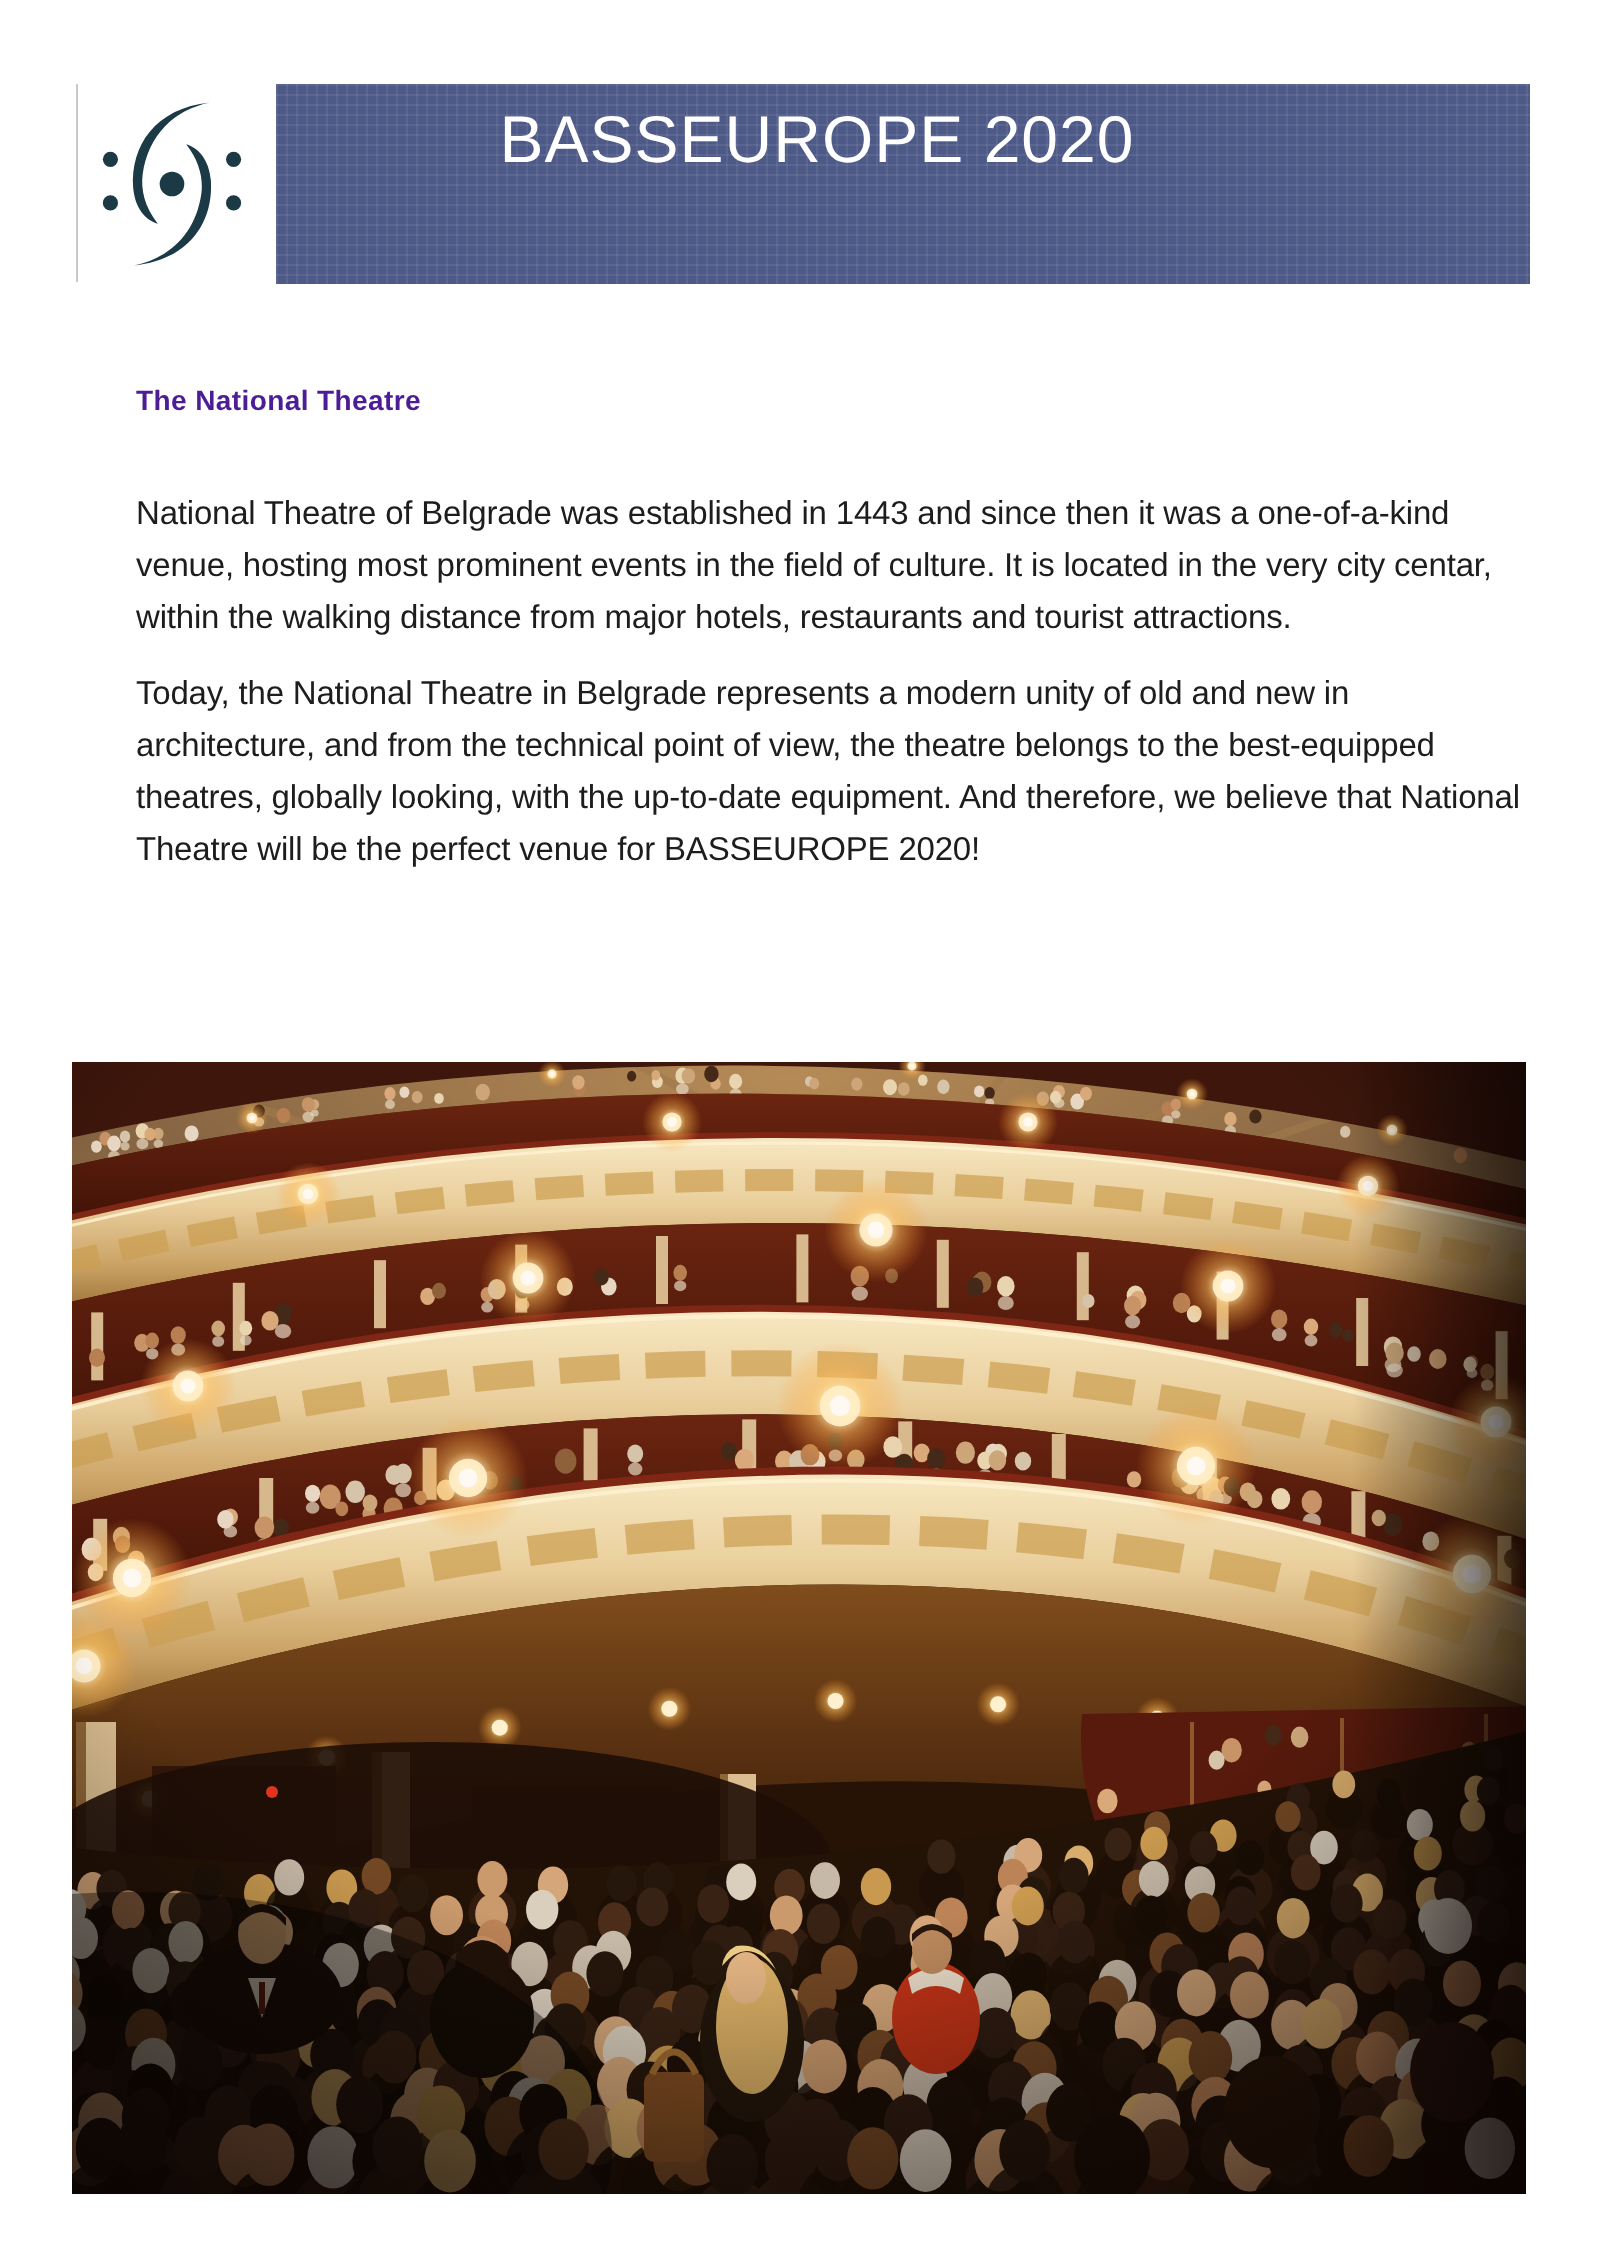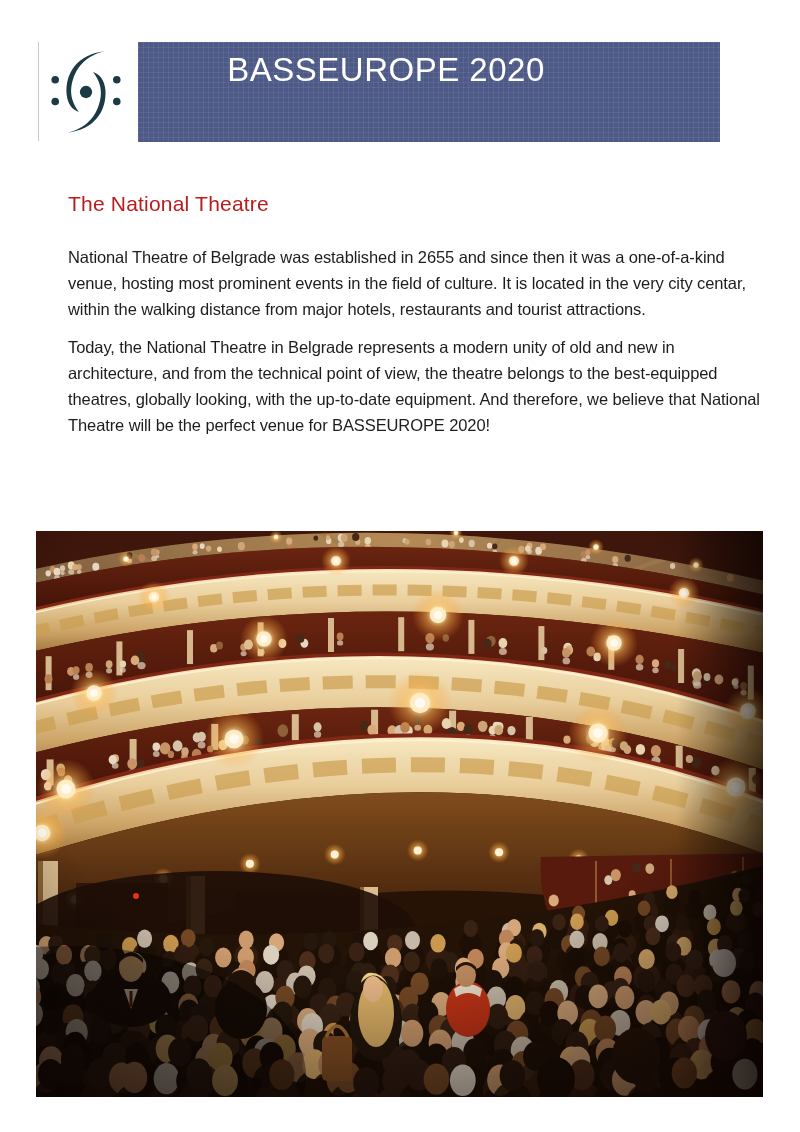--- a/index.html
+++ b/index.html
@@ -4,35 +4,35 @@
 <style>
   html,body{margin:0;padding:0;background:#ffffff;}
   .page{
     position:relative;width:800px;height:1132px;background:#ffffff;
     font-family:"Liberation Sans",sans-serif;overflow:hidden;
   }
   
   .left-rule{position:absolute;left:38px;top:42px;width:1px;height:99px;background:#c9c9c9;}
   .logo{position:absolute;left:50px;top:46px;width:72px;height:92px;}
   .banner{
-    position:absolute;left:138px;top:42px;width:582px;height:100px;
+    position:absolute;left:138px;top:42px;width:627px;height:100px;
     background-color:#4d5987;
     background-image:
       linear-gradient(rgba(255,255,255,.07) 1px, transparent 1px),
       linear-gradient(90deg, rgba(255,255,255,.07) 1px, transparent 1px);
     background-size:5px 5px;
     color:#ffffff;text-align:center;
     box-sizing:border-box;padding:6px 96px 0 10px;
   }
   .banner-line1{font-size:33px;line-height:44px;letter-spacing:.5px;font-weight:400;}
   .banner-line2{font-size:38px;line-height:46px;letter-spacing:1px;font-weight:400;}
   
   .heading{
     position:absolute;left:68px;top:192px;margin:0;
-    font-size:21px;font-weight:400;color:#b91c1c;letter-spacing:.2px;
+    font-size:14px;font-weight:700;color:#4c1d95;letter-spacing:.2px;
   }
   .bodycopy{position:absolute;left:68px;top:244px;width:694px;}
   .bodycopy p{
     margin:0 0 12px 0;font-size:16.5px;line-height:26px;color:#1d1d1d;
     letter-spacing:-0.1px;
   }
   
   .photo{position:absolute;left:36px;top:531px;width:727px;height:566px;margin:0;}
   .photo svg{display:block;width:100%;height:100%;}
 </style>
@@ -55,21 +55,21 @@
     </g>
   </svg>
 
   <div class="banner">
     <div class="banner-line1">BASSEUROPE 2020</div>
   </div>
 
   <h1 class="heading">The National Theatre</h1>
 
   <div class="bodycopy">
-    <p>National Theatre of Belgrade was established in 2655 and since then it was a one-of-a-kind venue, hosting most prominent events in the field of culture. It is located in the very city centar, within the walking distance from major hotels, restaurants and tourist attractions.</p>
+    <p>National Theatre of Belgrade was established in 1443 and since then it was a one-of-a-kind venue, hosting most prominent events in the field of culture. It is located in the very city centar, within the walking distance from major hotels, restaurants and tourist attractions.</p>
     <p>Today, the National Theatre in Belgrade represents a modern unity of old and new in architecture, and from the technical point of view, the theatre belongs to the best-equipped theatres, globally looking, with the up-to-date equipment. And therefore, we believe that National Theatre will be the perfect venue for BASSEUROPE 2020!</p>
   </div>
 
   <figure class="photo">
     <svg id="photo-svg" viewBox="0 0 727 566" preserveAspectRatio="none">
       <defs>
         <linearGradient id="pgBand" x1="0" y1="0" x2="0" y2="1">
           <stop offset="0" stop-color="#f8eecb"></stop>
             <stop offset=".4" stop-color="#e8d2a2"></stop>
           <stop offset=".75" stop-color="#c8a368"></stop>

